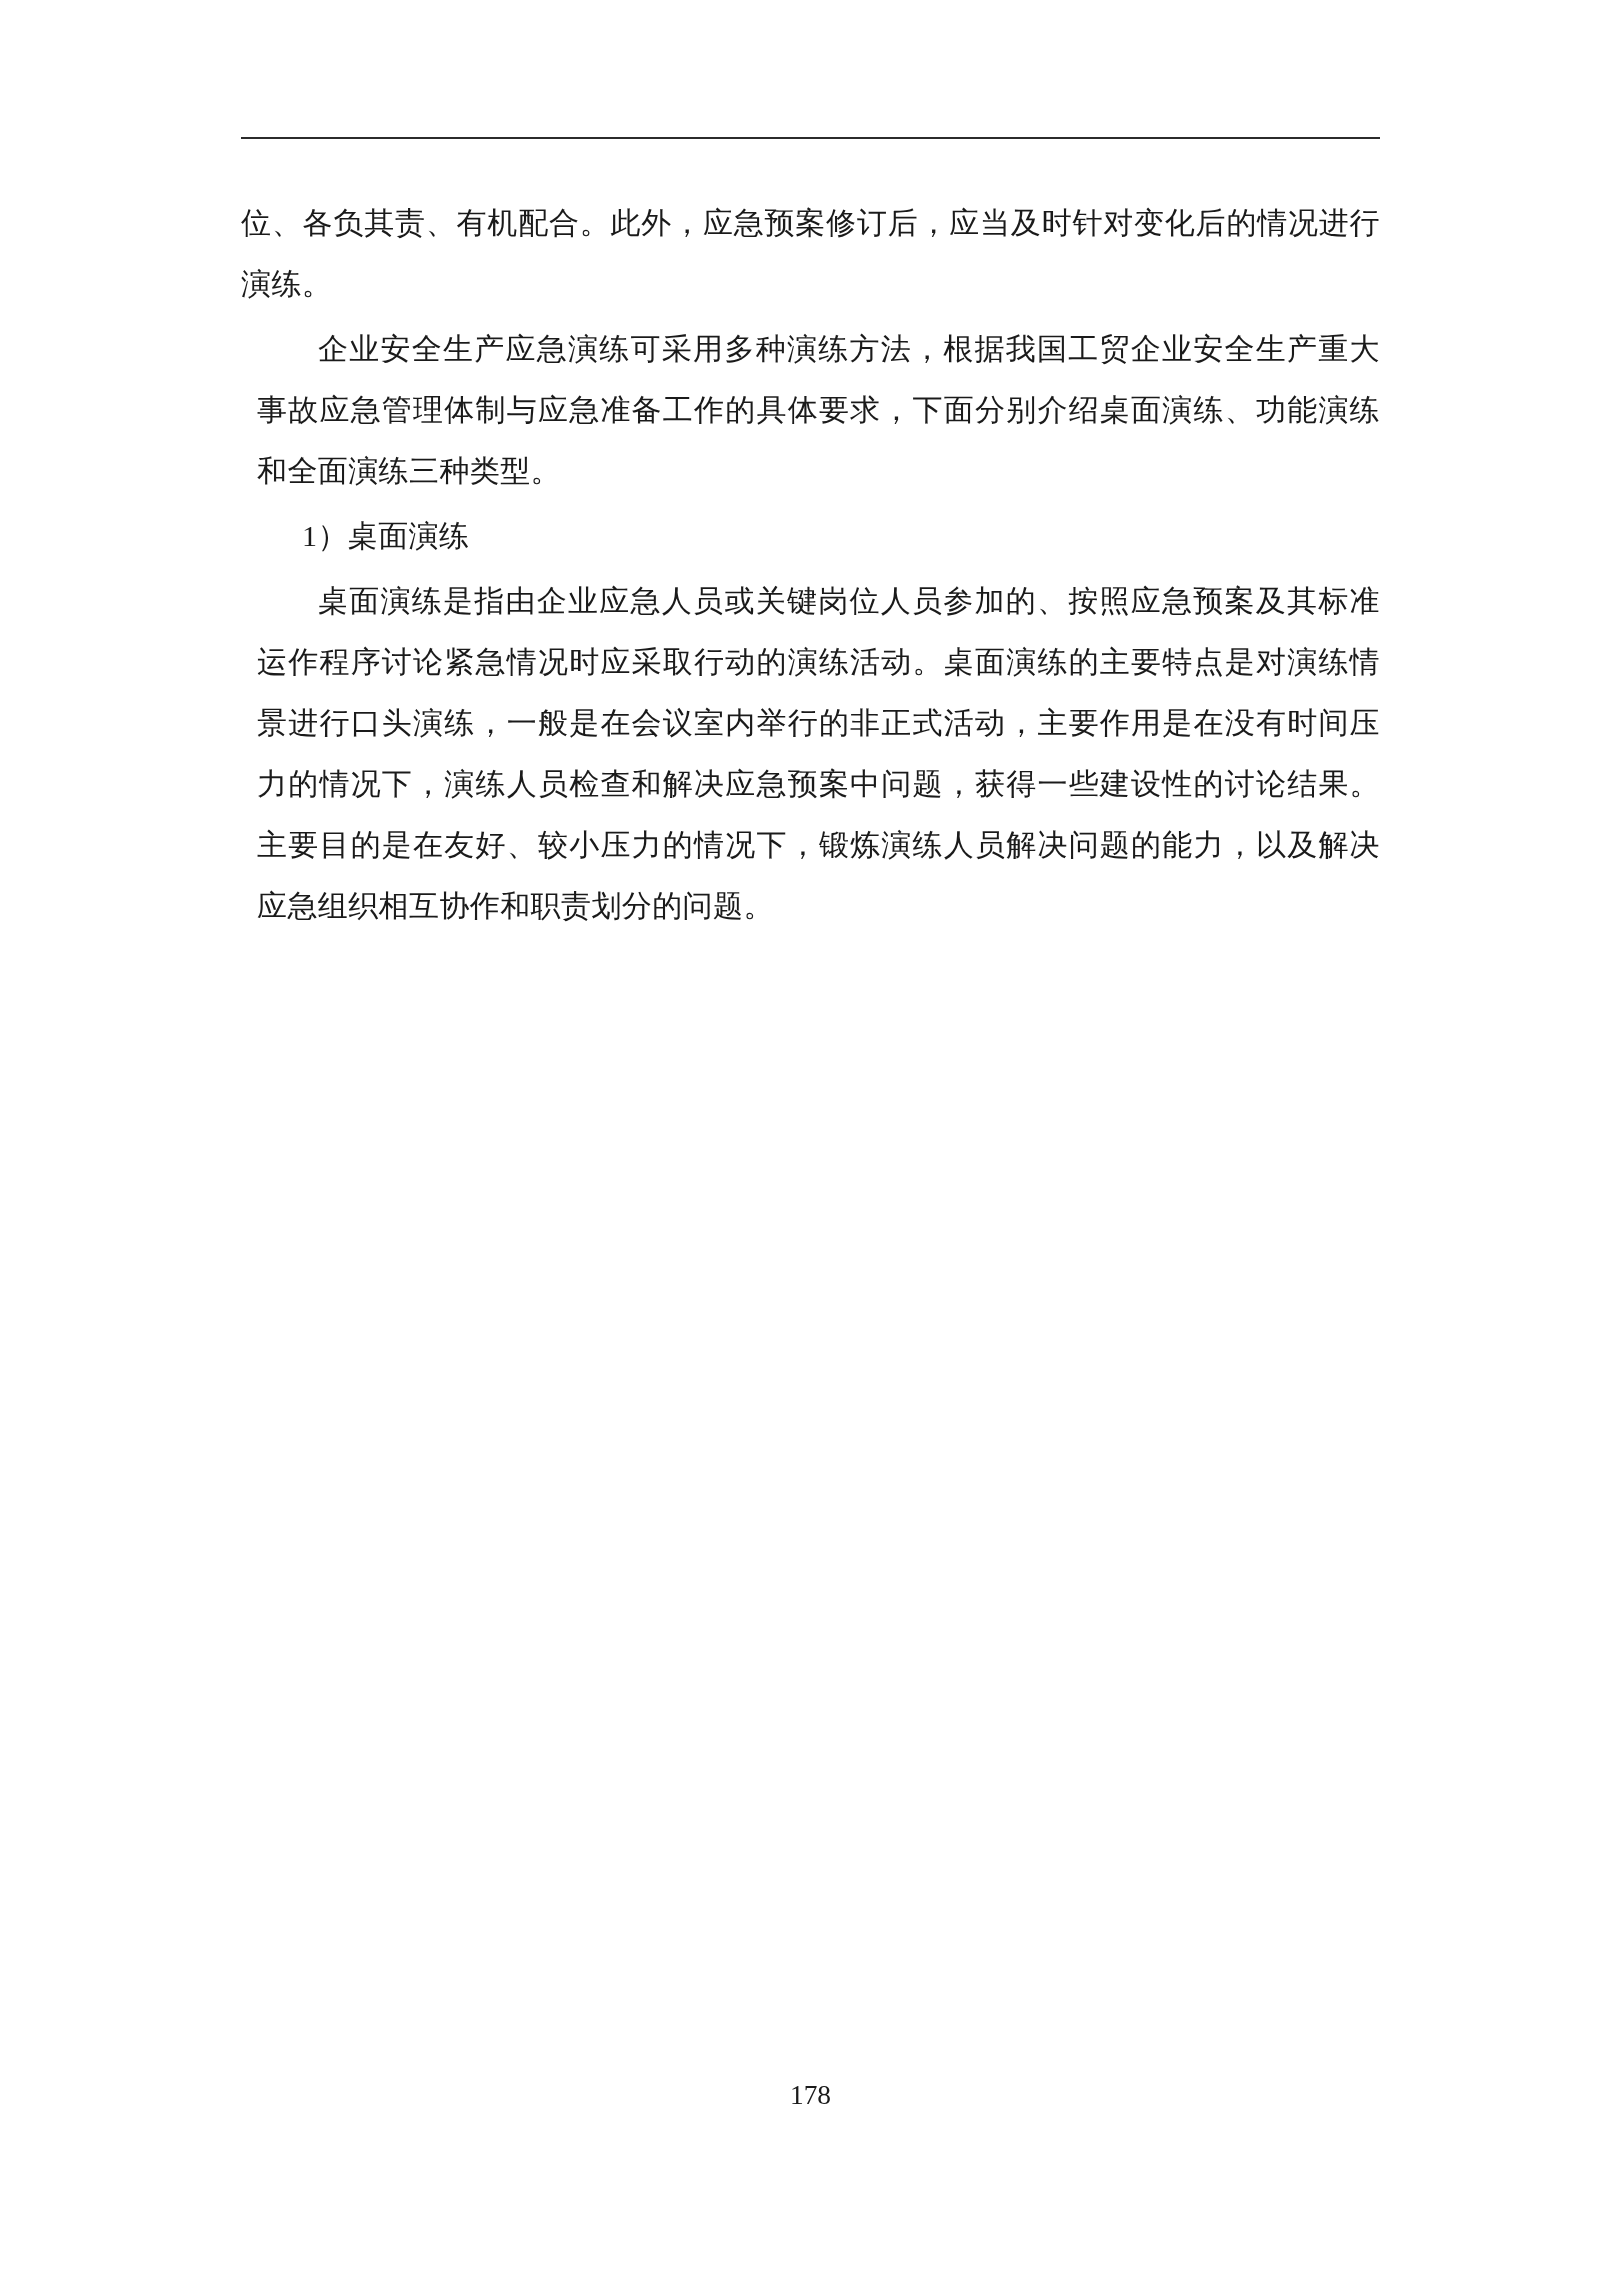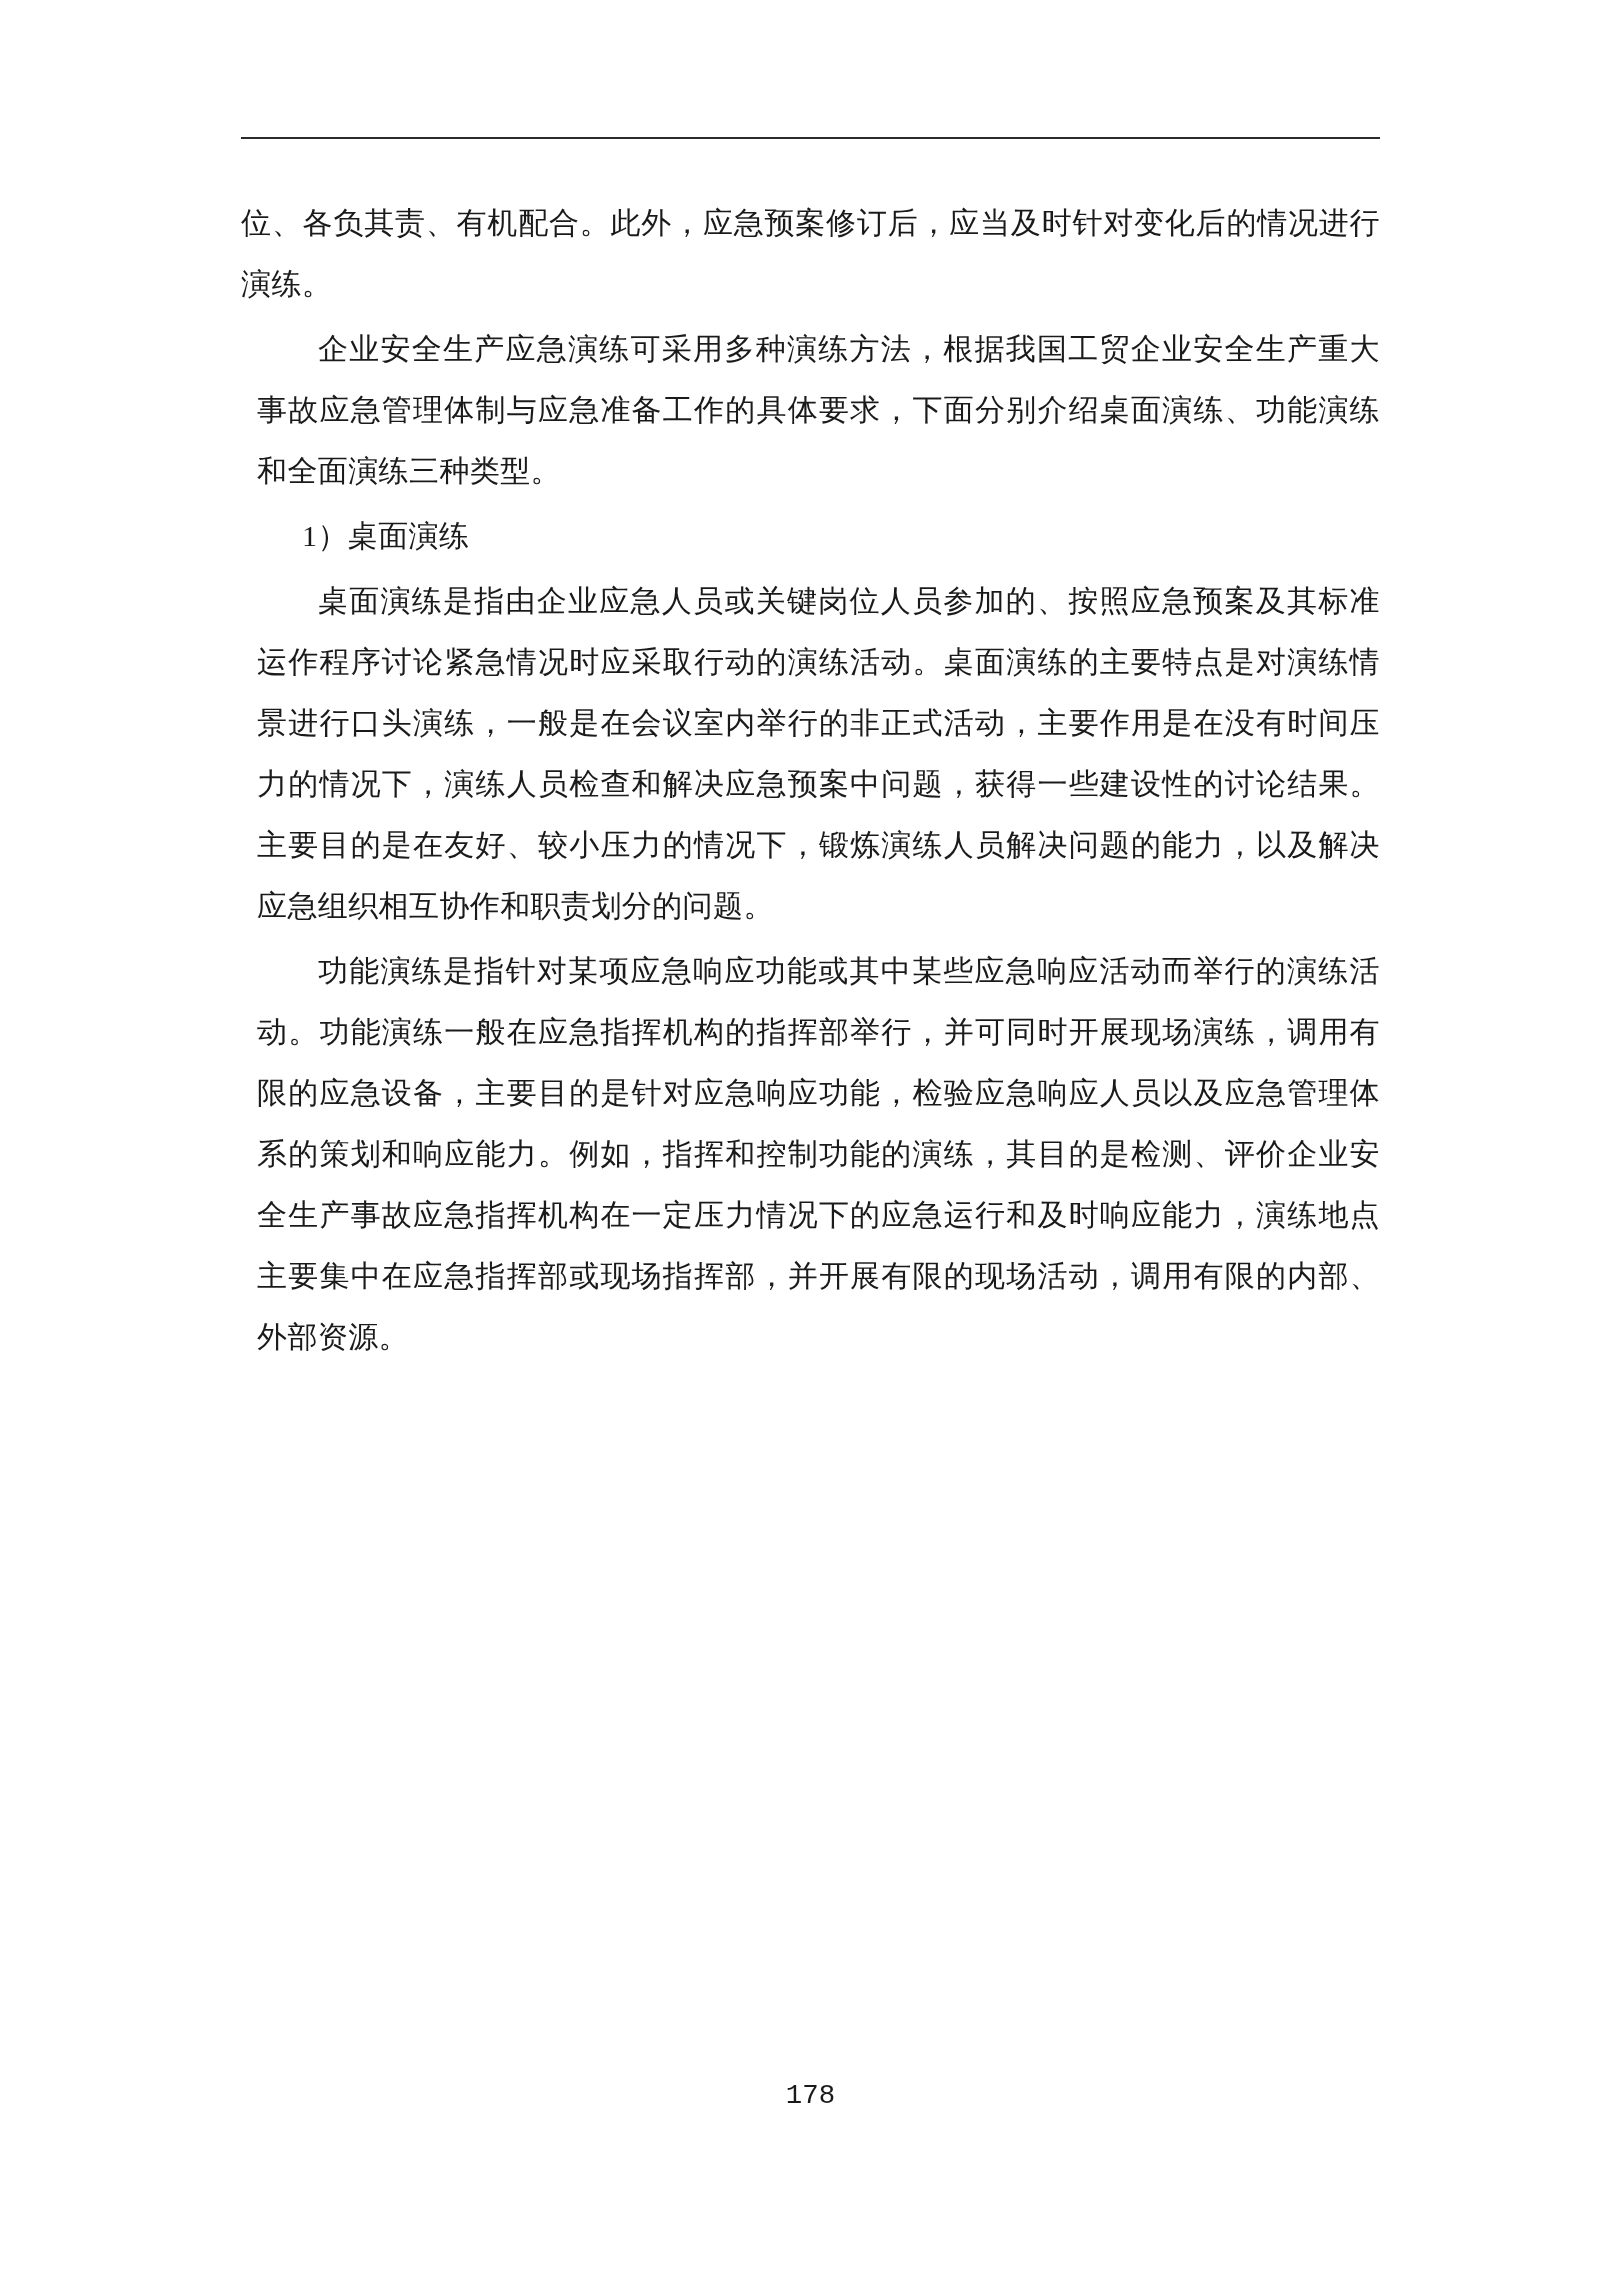--- a/index.html
+++ b/index.html
@@ -53,35 +53,34 @@
   p.list-item {
     text-indent: 61px;
   }
   .page-number {
     position: absolute;
     left: 0;
     top: 2080px;
     width: 1621px;
     text-align: center;
     font-size: 27.4px;
-    font-family: Liberation Mono, monospace;
+    font-family: Liberation Serif, serif;
     color: #1a1a1a;
   }
 </style>
 </head>
 <body>
 
 <div class="page">
 
   <div class="header-rule"></div>
 
   <div class="content">
     <p class="para">位、各负其责、有机配合。此外，应急预案修订后，应当及时针对变化后的情况进行演练。</p>
     <p class="para indent">企业安全生产应急演练可采用多种演练方法，根据我国工贸企业安全生产重大事故应急管理体制与应急准备工作的具体要求，下面分别介绍桌面演练、功能演练和全面演练三种类型。</p>
     <p class="para list-item">1）桌面演练</p>
     <p class="para indent">桌面演练是指由企业应急人员或关键岗位人员参加的、按照应急预案及其标准运作程序讨论紧急情况时应采取行动的演练活动。桌面演练的主要特点是对演练情景进行口头演练，一般是在会议室内举行的非正式活动，主要作用是在没有时间压力的情况下，演练人员检查和解决应急预案中问题，获得一些建设性的讨论结果。主要目的是在友好、较小压力的情况下，锻炼演练人员解决问题的能力，以及解决应急组织相互协作和职责划分的问题。</p>
-    <p class="para indent">功能演练是指针对某项应急响应功能或其中某些应急响应活动而举行的演练活动。功能演练一般在应急指挥机构的指挥部举行，并可同时开展现场演练，调用有限的应急设备，主要目的是针对应急响应功能，检验应急响应人员以及应急管理体系的策划和响应能力。例如，指挥和控制功能的演练，其目的是检测、评价企业安全生产事故应急指挥机构在一定压力情况下的应急运行和及时响应能力，演练地点主要集中在应急指挥部或现场指挥部，并开展有限的现场活动，调用有限的内部、外部资源。</p>
   </div>
 
   <div class="page-number">178</div>
 
 </div>
 
 
 </body></html>

